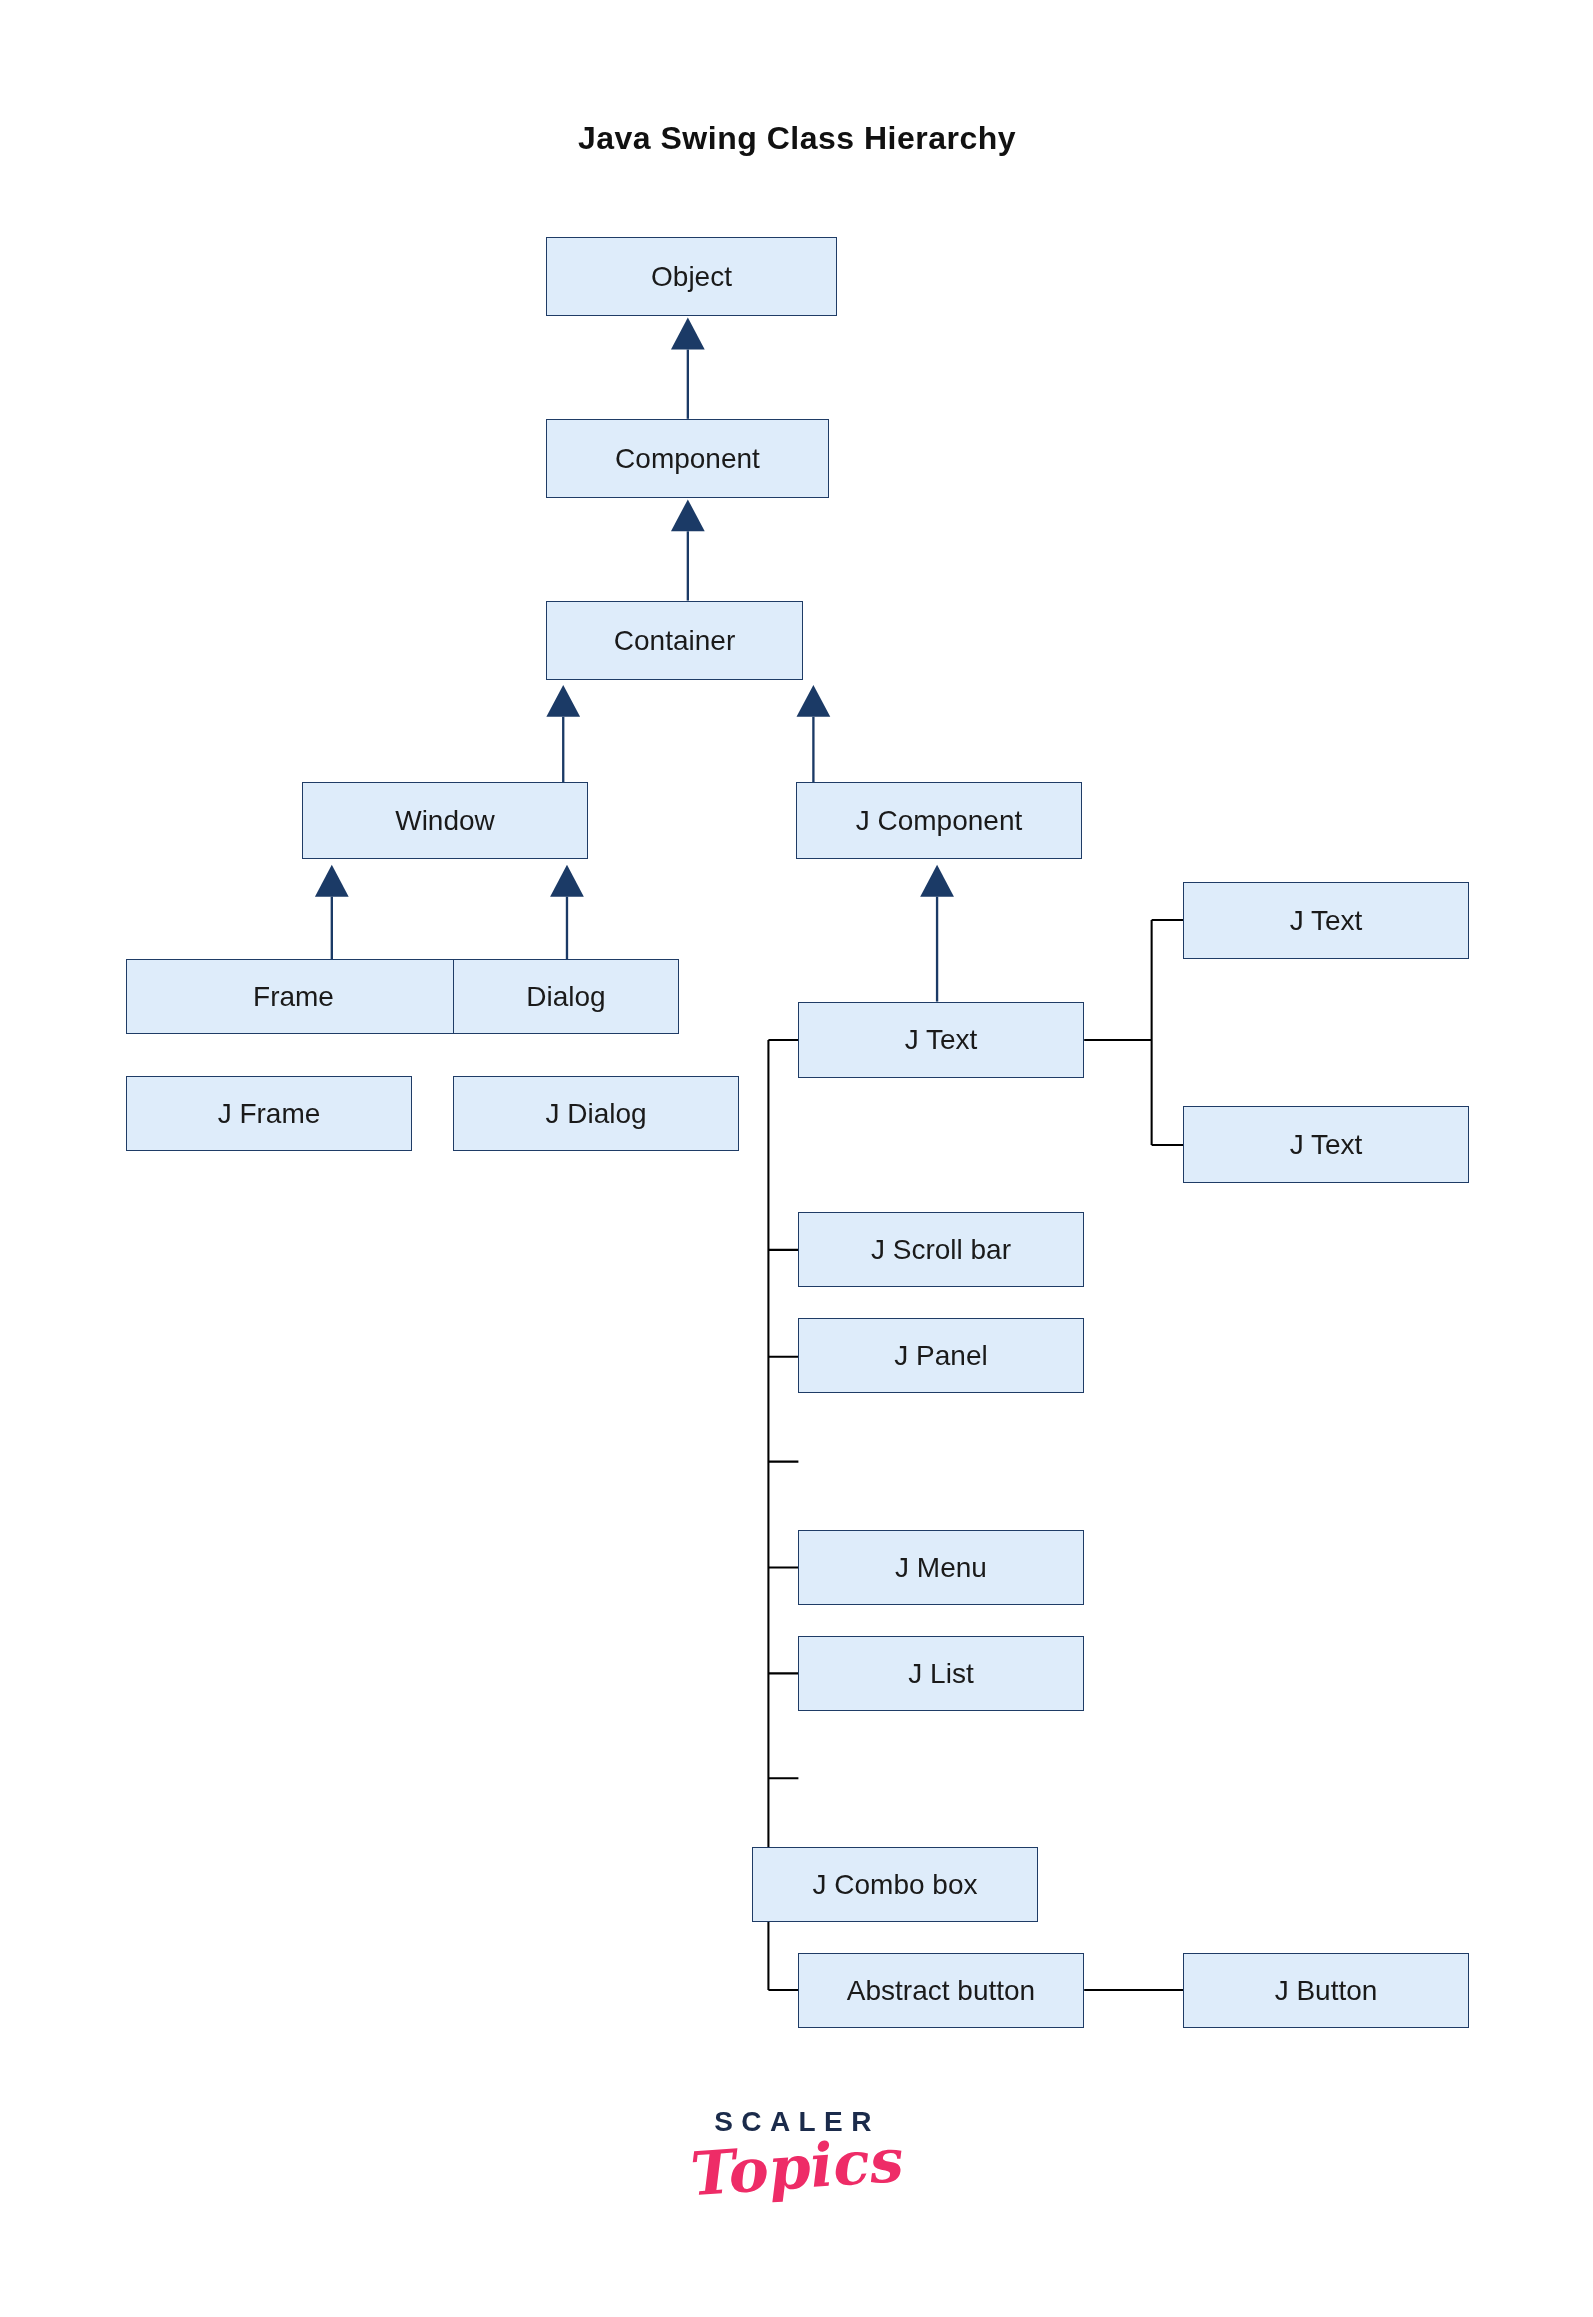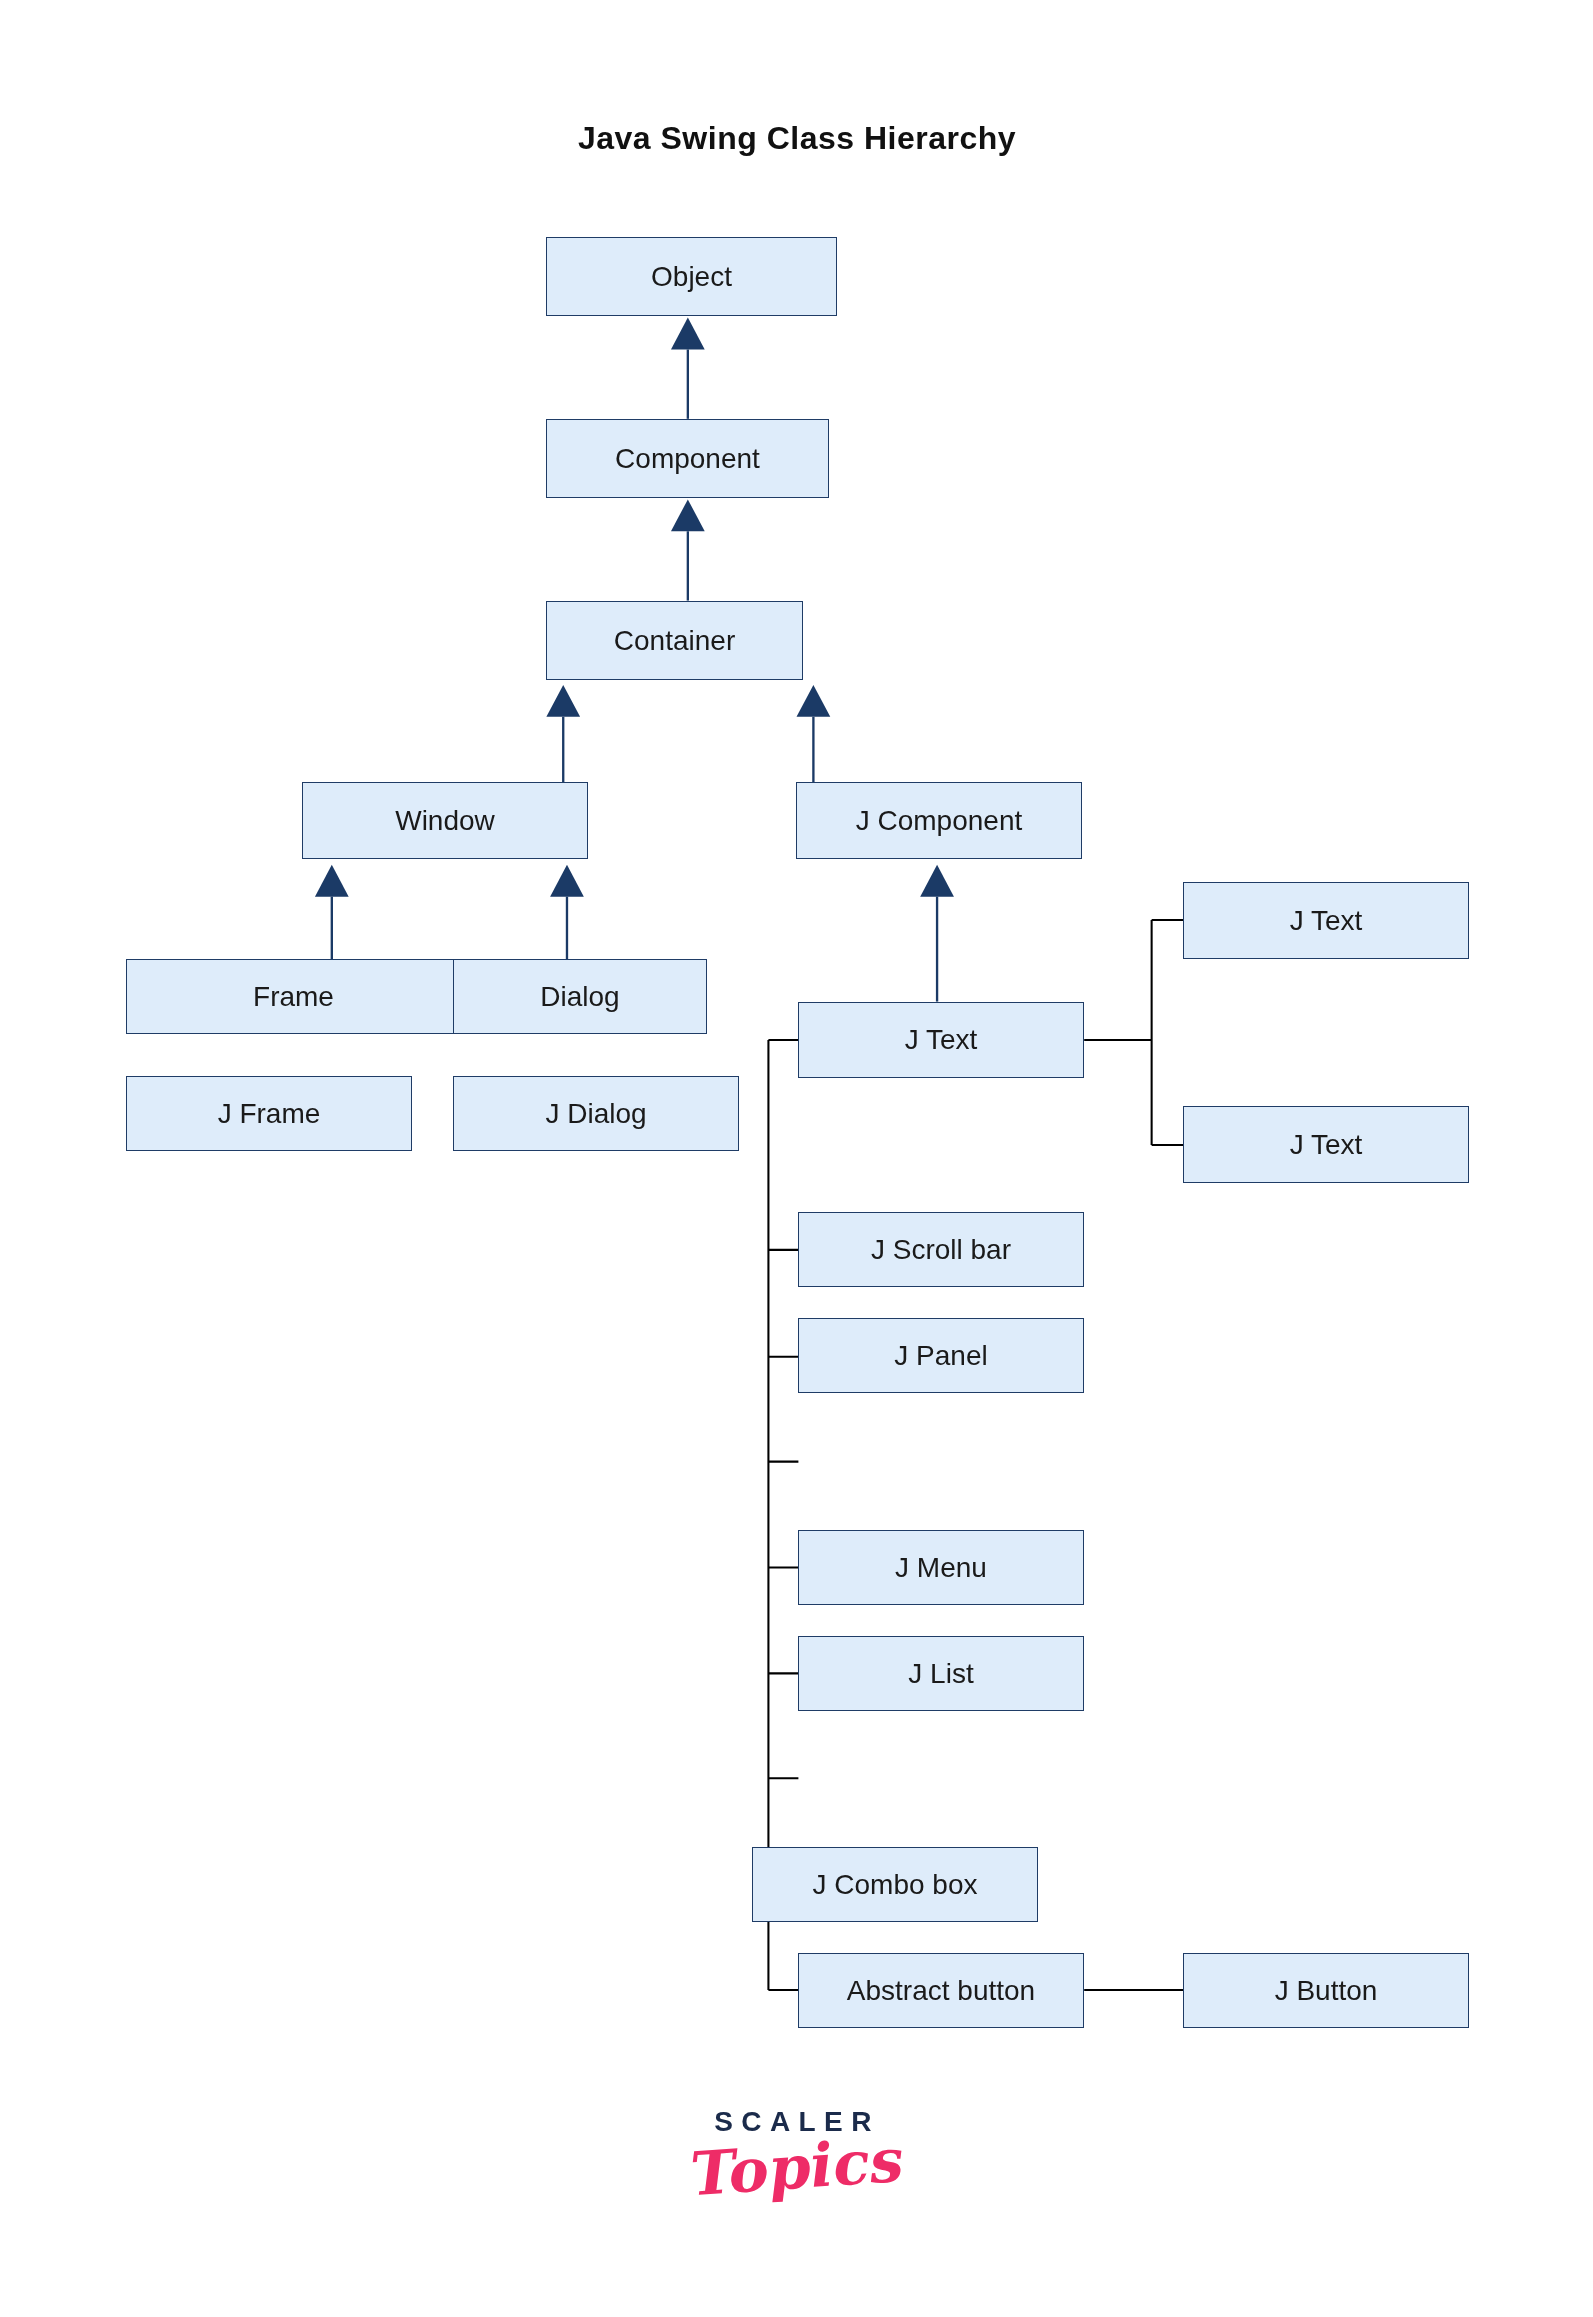--- a/index.html
+++ b/index.html
@@ -36,21 +36,21 @@
     color: #1a1a1a;
     white-space: nowrap;
   }
   
   #n-object         { left: 546px;  top: 237px;  width: 291px; height: 79px; }
   #n-component      { left: 546px;  top: 419px;  width: 283px; height: 79px; }
   #n-container      { left: 546px;  top: 601px;  width: 257px; height: 79px; }
   #n-window         { left: 302px;  top: 782px;  width: 286px; height: 77px; }
   #n-jcomponent     { left: 796px;  top: 782px;  width: 286px; height: 77px; }
   #n-frame          { left: 126px;  top: 959px; width: 335px; height: 75px; }
-  #n-dialog         { left: 453px;  top: 959px; width: 254px; height: 75px; }
+  #n-dialog         { left: 453px;  top: 959px; width: 226px; height: 75px; }
   #n-jframe         { left: 126px;  top: 1076px; width: 286px; height: 75px; }
   #n-jdialog        { left: 453px;  top: 1076px; width: 286px; height: 75px; }
   #n-jtext-mid      { left: 798px;  top: 1002px; width: 286px; height: 76px; }
   #n-jtext-top      { left: 1183px; top: 882px;  width: 286px; height: 77px; }
   #n-jtext-bottom   { left: 1183px; top: 1106px; width: 286px; height: 77px; }
   #n-jscrollbar     { left: 798px;  top: 1212px; width: 286px; height: 75px; }
   #n-jpanel         { left: 798px;  top: 1318px; width: 286px; height: 75px; }
   #n-joptionpanel   { left: 798px;  top: 1424px; width: 286px; height: 75px; }
   #n-jmenu          { left: 798px;  top: 1530px; width: 286px; height: 75px; }
   #n-jlist          { left: 798px;  top: 1636px; width: 286px; height: 75px; }

